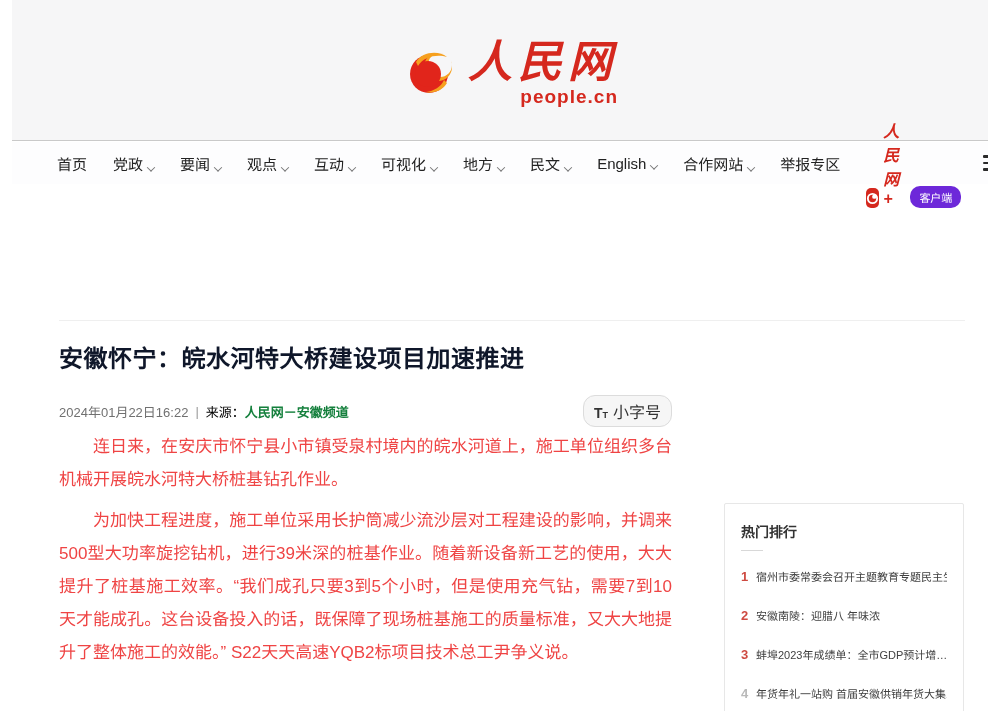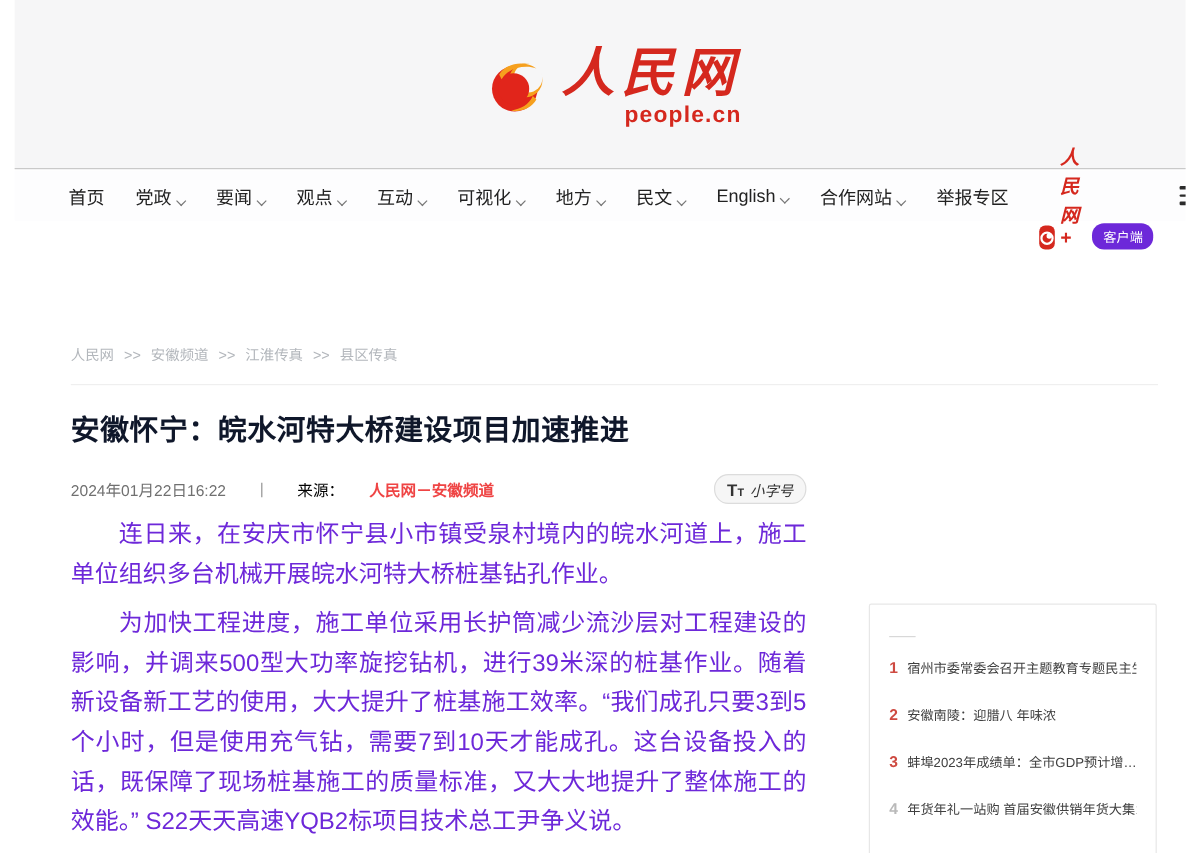--- a/index.html
+++ b/index.html
@@ -41,32 +41,32 @@
   .bc-sep { margin:0 5px; }
 
   .content-divider { position:absolute; left:47px; top:320px; width:906px; height:0;
                      border-top:1px solid #efefef; }
 
   
   .article-title { position:absolute; left:47px; top:339px; width:660px;
                    font-size:24px; font-weight:700; color:#0f172a; letter-spacing:0.5px; }
   .meta-row { position:absolute; left:47px; top:395px; width:613px;
               display:flex; justify-content:space-between; align-items:center; }
-  .meta-left { font-size:13px; color:#707070; display:flex; align-items:center;gap:21px; }
+  .meta-left { font-size:13px; color:#707070; display:flex; align-items:center; }
   .meta-sep { margin:0 7px; color:#9a9a9a; }
-  .meta-source { color:#ef4444; font-weight:700; }
+  .meta-source { color:#15803d; font-weight:700; }
   .meta-source-label { color:#000000; font-weight:400; }
   .font-pill { border:1px solid #dcdcdc; background:#f6f6f6; border-radius:12px;
                padding:3px 10px; display:flex; align-items:baseline; cursor:pointer; color:#333; }
   .fp-large { font-size:14px; font-weight:700; }
   .fp-small { font-size:9px; font-weight:700; margin-right:5px; }
-  .fp-label { font-size:12px;font-style:italic; }
+  .fp-label { font-size:16px; }
 
   .article-body { position:absolute; left:47px; top:430px; width:613px; }
-  .article-body p { font-size:20px; color:#6d28d9; line-height:33px; text-indent:2em;
+  .article-body p { font-size:17px; color:#ef4444; line-height:33px; text-indent:2em;
                     text-align:justify; margin-bottom:8px; }
 
   
   .sidebar { position:absolute; left:712px; top:503px; width:240px; height:230px;
              border:1px solid #e7e7e7; border-radius:2px; background:#fff; padding:17px 16px; }
   .sidebar-title { font-size:14px; font-weight:700; color:#333; }
   .sidebar-rule { width:22px; height:1px; background:#d8d8d8; margin-top:9px; }
   .hot-list { list-style:none; margin-top:17px; }
   .hot-item { display:flex; align-items:baseline; margin-bottom:23px; cursor:pointer; }
   .rank { width:15px; flex:0 0 15px; font-size:13px; font-weight:700; }
@@ -154,29 +154,20 @@
     </span>
 
     <span class="hamburger">
       <span></span>
         <span></span>
         <span></span>
     </span>
 
   </div>
 
-  <div class="breadcrumb">
-    <a>人民网</a>
-    <span class="bc-sep">&gt;&gt;</span>
-    <a>安徽频道</a>
-    <span class="bc-sep">&gt;&gt;</span>
-    <a>江淮传真</a>
-    <span class="bc-sep">&gt;&gt;</span>
-    <a>县区传真</a>
-  </div>
 
   <div class="content-divider"></div>
 
   <h1 class="article-title">安徽怀宁：皖水河特大桥建设项目加速推进</h1>
 
   <div class="meta-row">
     <span class="meta-left">
       <span>2024年01月22日16:22</span>
       <span class="meta-sep">|</span>
       <span class="meta-source-label">来源：</span>
@@ -188,20 +179,21 @@
       <span class="fp-label">小字号</span>
     </span>
   </div>
 
   <div class="article-body">
     <p>连日来，在安庆市怀宁县小市镇受泉村境内的皖水河道上，施工单位组织多台机械开展皖水河特大桥桩基钻孔作业。</p>
     <p>为加快工程进度，施工单位采用长护筒减少流沙层对工程建设的影响，并调来500型大功率旋挖钻机，进行39米深的桩基作业。随着新设备新工艺的使用，大大提升了桩基施工效率。“我们成孔只要3到5个小时，但是使用充气钻，需要7到10天才能成孔。这台设备投入的话，既保障了现场桩基施工的质量标准，又大大地提升了整体施工的效能。” S22天天高速YQB2标项目技术总工尹争义说。</p>
   </div>
 
   <aside class="sidebar">
+    <div class="sidebar-title">热门排行</div>
     <div class="sidebar-rule"></div>
     <ul class="hot-list">
       <li class="hot-item">
         <span class="rank hot">1</span>
         <span class="hot-text">宿州市委常委会召开主题教育专题民主生活会</span>
       </li>
       <li class="hot-item">
         <span class="rank hot">2</span>
         <span class="hot-text">安徽南陵：迎腊八 年味浓</span>
       </li>

